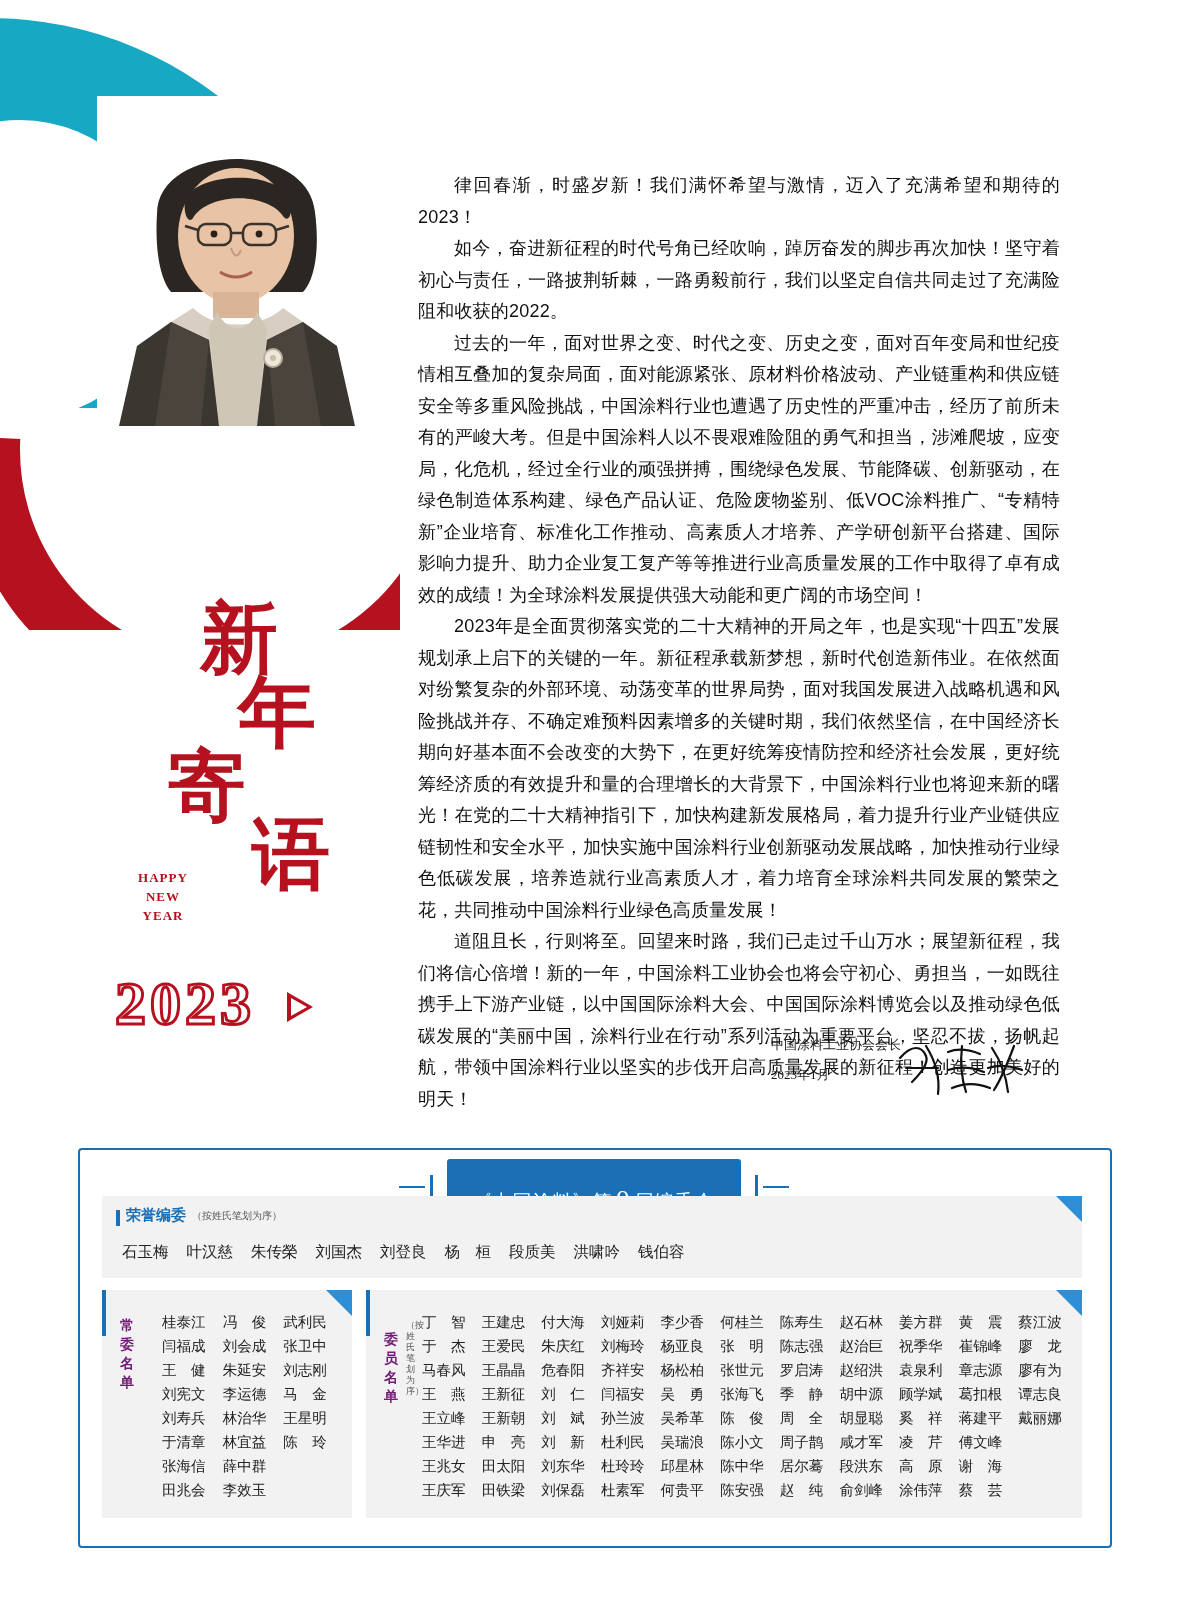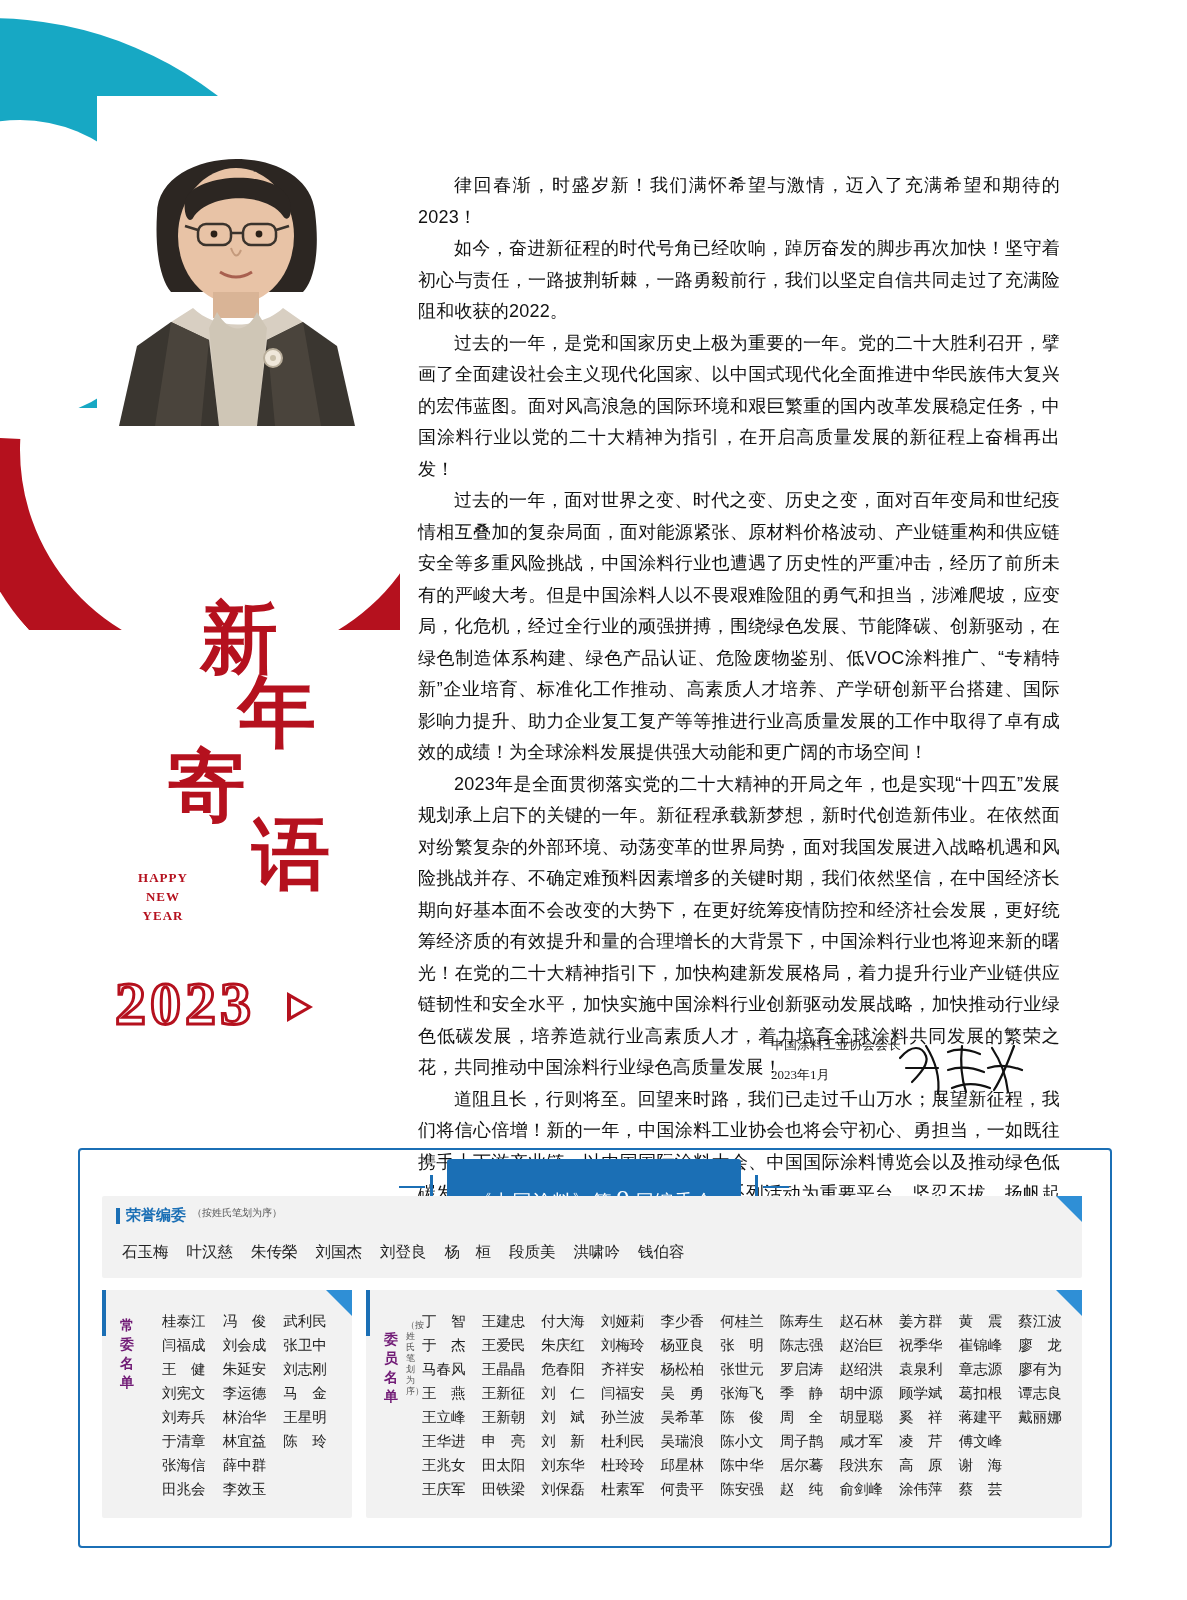--- a/index.html
+++ b/index.html
@@ -127,21 +127,21 @@
   .tick{width:3px;height:24px;background:#1b6fb5;}
   .tick-wrap{display:flex;align-items:center;gap:5px;}
   .tick-line{width:26px;height:2px;background:#1b6fb5;}
 
   .honor-box{
     position:absolute;left:22px;top:46px;width:980px;height:82px;
     background:#f2f2f2;
     border-radius:2px;
   }
   .honor-head{
-    position:absolute;left:14px;top:10px;display:flex;align-items:flex-start;gap:6px;
+    position:absolute;left:14px;top:10px;display:flex;align-items:center;gap:6px;
   }
   .bar{width:4px;height:16px;background:#1b6fb5;display:inline-block;position:relative;top:2px;}
   .honor-label{font-size:15px;font-weight:700;color:#1b6fb5;}
   .honor-note{font-size:10px;color:#555;}
   .honor-names{
     position:absolute;left:20px;top:46px;right:10px;
     display:flex;gap:18px;font-size:15.5px;color:#222;
   }
   .tri-blue{
     position:absolute;right:0;top:0;width:0;height:0;
@@ -156,21 +156,21 @@
   .side-label{
     position:absolute;left:12px;top:26px;width:26px;
     font-size:14px;font-weight:700;color:#701a75;line-height:19px;text-align:center;
   }
   .side-note{
     position:absolute;left:40px;top:30px;width:12px;
     font-size:9px;color:#555;line-height:11px;letter-spacing:0;
   }
   .mem-side-label{left:12px;top:40px;}
   .names-grid{
-    position:absolute;top:20px;display:grid;font-size:14.5px;color:#222;line-height:24px;font-family:Liberation Mono, monospace;
+    position:absolute;top:20px;display:grid;font-size:14.5px;color:#222;line-height:24px;
   }
   .std-grid{left:60px;right:8px;grid-template-columns:repeat(3,1fr);}
   .mem-grid{left:56px;right:4px;grid-template-columns:repeat(11,1fr);}
   .names-grid span{white-space:nowrap;}
   .blue-l{
     position:absolute;left:0;top:0;width:4px;height:46px;background:#1b6fb5;
   }
 </style>
 </head>
 <body>
@@ -237,21 +237,20 @@
     <div>NEW</div>
     <div>YEAR</div>
   </div>
   <div class="year-2023">2023</div>
   <div class="year-tri"></div>
 </div>
 
 <div class="letter">
   <p>律回春渐，时盛岁新！我们满怀希望与激情，迈入了充满希望和期待的2023！</p>
   <p>如今，奋进新征程的时代号角已经吹响，踔厉奋发的脚步再次加快！坚守着初心与责任，一路披荆斩棘，一路勇毅前行，我们以坚定自信共同走过了充满险阻和收获的2022。</p>
-  <p>过去的一年，是党和国家历史上极为重要的一年。党的二十大胜利召开，擘画了全面建设社会主义现代化国家、以中国式现代化全面推进中华民族伟大复兴的宏伟蓝图。面对风高浪急的国际环境和艰巨繁重的国内改革发展稳定任务，中国涂料行业以党的二十大精神为指引，在开启高质量发展的新征程上奋楫再出发！</p>
   <p>过去的一年，面对世界之变、时代之变、历史之变，面对百年变局和世纪疫情相互叠加的复杂局面，面对能源紧张、原材料价格波动、产业链重构和供应链安全等多重风险挑战，中国涂料行业也遭遇了历史性的严重冲击，经历了前所未有的严峻大考。但是中国涂料人以不畏艰难险阻的勇气和担当，涉滩爬坡，应变局，化危机，经过全行业的顽强拼搏，围绕绿色发展、节能降碳、创新驱动，在绿色制造体系构建、绿色产品认证、危险废物鉴别、低VOC涂料推广、“专精特新”企业培育、标准化工作推动、高素质人才培养、产学研创新平台搭建、国际影响力提升、助力企业复工复产等等推进行业高质量发展的工作中取得了卓有成效的成绩！为全球涂料发展提供强大动能和更广阔的市场空间！</p>
   <p>2023年是全面贯彻落实党的二十大精神的开局之年，也是实现“十四五”发展规划承上启下的关键的一年。新征程承载新梦想，新时代创造新伟业。在依然面对纷繁复杂的外部环境、动荡变革的世界局势，面对我国发展进入战略机遇和风险挑战并存、不确定难预料因素增多的关键时期，我们依然坚信，在中国经济长期向好基本面不会改变的大势下，在更好统筹疫情防控和经济社会发展，更好统筹经济质的有效提升和量的合理增长的大背景下，中国涂料行业也将迎来新的曙光！在党的二十大精神指引下，加快构建新发展格局，着力提升行业产业链供应链韧性和安全水平，加快实施中国涂料行业创新驱动发展战略，加快推动行业绿色低碳发展，培养造就行业高素质人才，着力培育全球涂料共同发展的繁荣之花，共同推动中国涂料行业绿色高质量发展！</p>
   <p>道阻且长，行则将至。回望来时路，我们已走过千山万水；展望新征程，我们将信心倍增！新的一年，中国涂料工业协会也将会守初心、勇担当，一如既往携手上下游产业链，以中国国际涂料大会、中国国际涂料博览会以及推动绿色低碳发展的“美丽中国，涂料行业在行动”系列活动为重要平台，坚忍不拔，扬帆起航，带领中国涂料行业以坚实的步伐开启高质量发展的新征程！创造更加美好的明天！</p>
 </div>
 
 <div class="sign">
   <div class="lines">
     <div>中国涂料工业协会会长</div>
     <div>2023年1月</div>
   </div>

